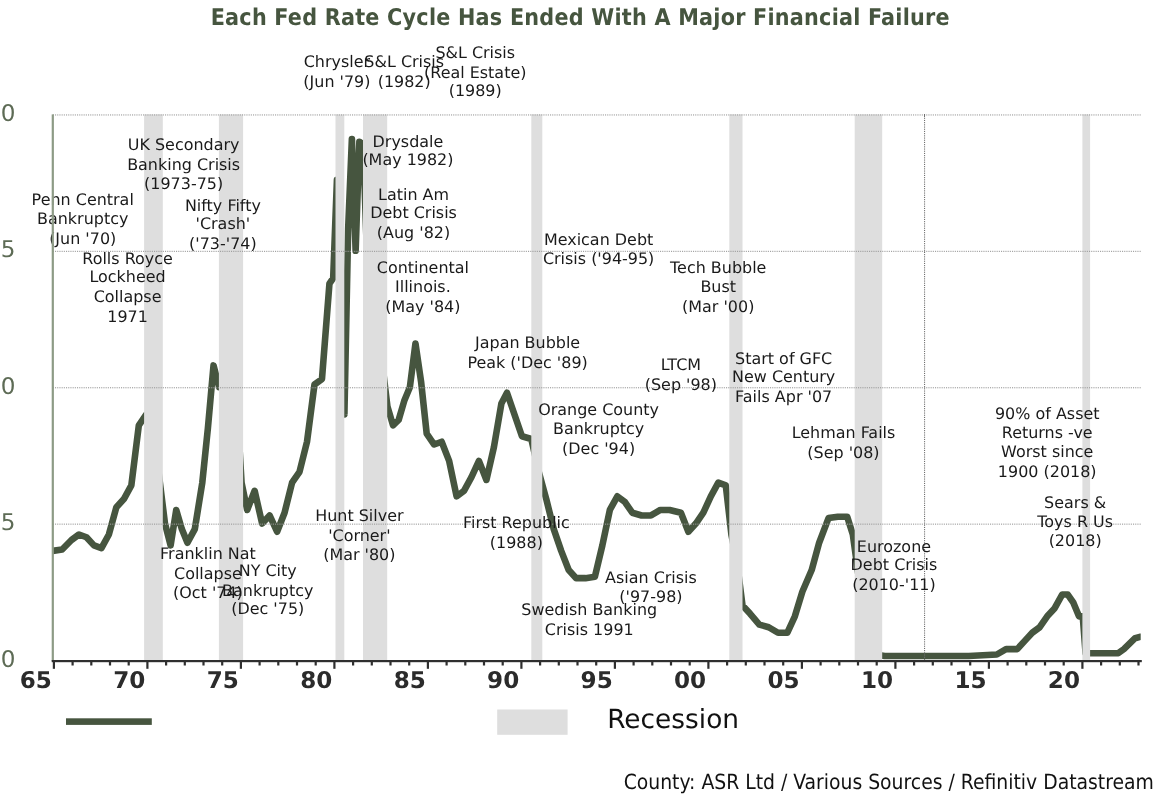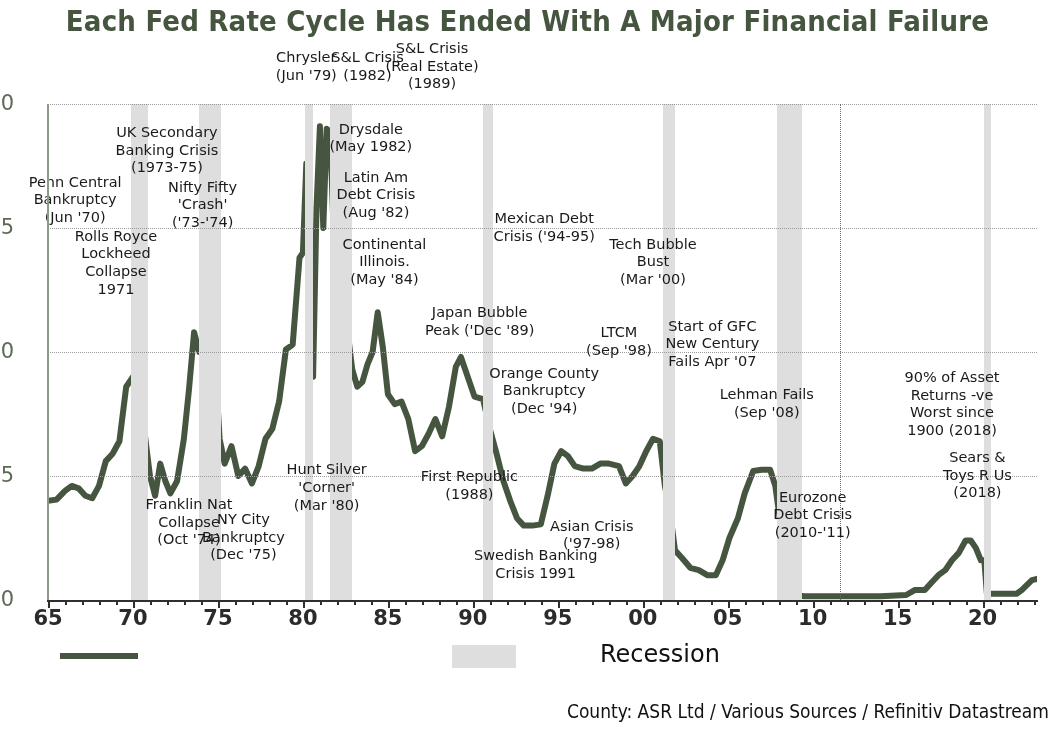--- a/index.html
+++ b/index.html
@@ -4,49 +4,49 @@
 <style>
   html,body{margin:0;padding:0;}
   body{
     width:1055px;height:734px;background:#ffffff;
     font-family:"DejaVu Sans","Liberation Sans",sans-serif;
     position:relative;overflow:hidden;
   }
   #title{
     position:absolute;left:0;top:4px;width:1055px;text-align:center;
     font-family:"DejaVu Sans Condensed","DejaVu Sans","Liberation Sans",sans-serif;
-    font-size:29px;font-weight:bold;color:#46553f;letter-spacing:.2px;
+    font-size:21px;font-weight:bold;color:#46553f;letter-spacing:.2px;
     white-space:nowrap;
   }
   #plot{
     position:absolute;left:48px;top:104px;width:989px;height:496px;
   }
   .gridline{position:absolute;left:0;width:100%;height:0;border-top:1px dotted #9a9a9a;}
   .vgrid{position:absolute;top:0;height:100%;width:0;border-left:1px dotted #6e6e6e;}
   .recession{position:absolute;top:0;height:100%;background:#dedede;}
   #yaxis-line{position:absolute;left:47px;top:104px;width:0;height:497px;border-left:2px solid #8d9b86;}
   #xaxis-line{position:absolute;left:47px;top:600px;width:991px;height:0;border-top:2px solid #2f2f2f;}
   .ytick{
     position:absolute;right:1041px;width:40px;text-align:right;
     font-size:21px;color:#5d6b55;font-weight:500;
   }
   .xtick{
-    position:absolute;top:606px;width:60px;text-align:center;
+    position:absolute;top:606px;width:60px;text-align:left;
     font-size:21px;color:#2b2b2b;font-weight:600;
   }
   .xtickmark{position:absolute;top:600px;width:0;height:8px;border-left:2px solid #2f2f2f;}
   .note{
     position:absolute;font-size:14.5px;line-height:1.22;color:#1a1a1a;
     text-align:center;white-space:pre;font-weight:500;
   }
   #legend{position:absolute;left:60px;top:640px;width:700px;height:34px;}
   #legend-line{position:absolute;left:0;top:13px;width:78px;height:6px;background:#46553f;}
   #legend-line-label{position:absolute;left:92px;top:0px;font-size:24px;color:#111;}
   #legend-swatch{position:absolute;left:392px;top:5px;width:64px;height:23px;background:#dedede;}
-  #legend-swatch-label{position:absolute;left:492px;top:0px;font-size:24px;color:#111;margin-left:48px;}
+  #legend-swatch-label{position:absolute;left:492px;top:0px;font-size:24px;color:#111;}
   #source{
     position:absolute;right:6px;top:700px;font-size:19px;color:#111;
     font-family:"DejaVu Sans Condensed","DejaVu Sans","Liberation Sans",sans-serif;
   }
   svg{display:block;}
 </style>
 </head>
 <body>
 
 <div id="title">Each Fed Rate Cycle Has Ended With A Major Financial Failure</div>

